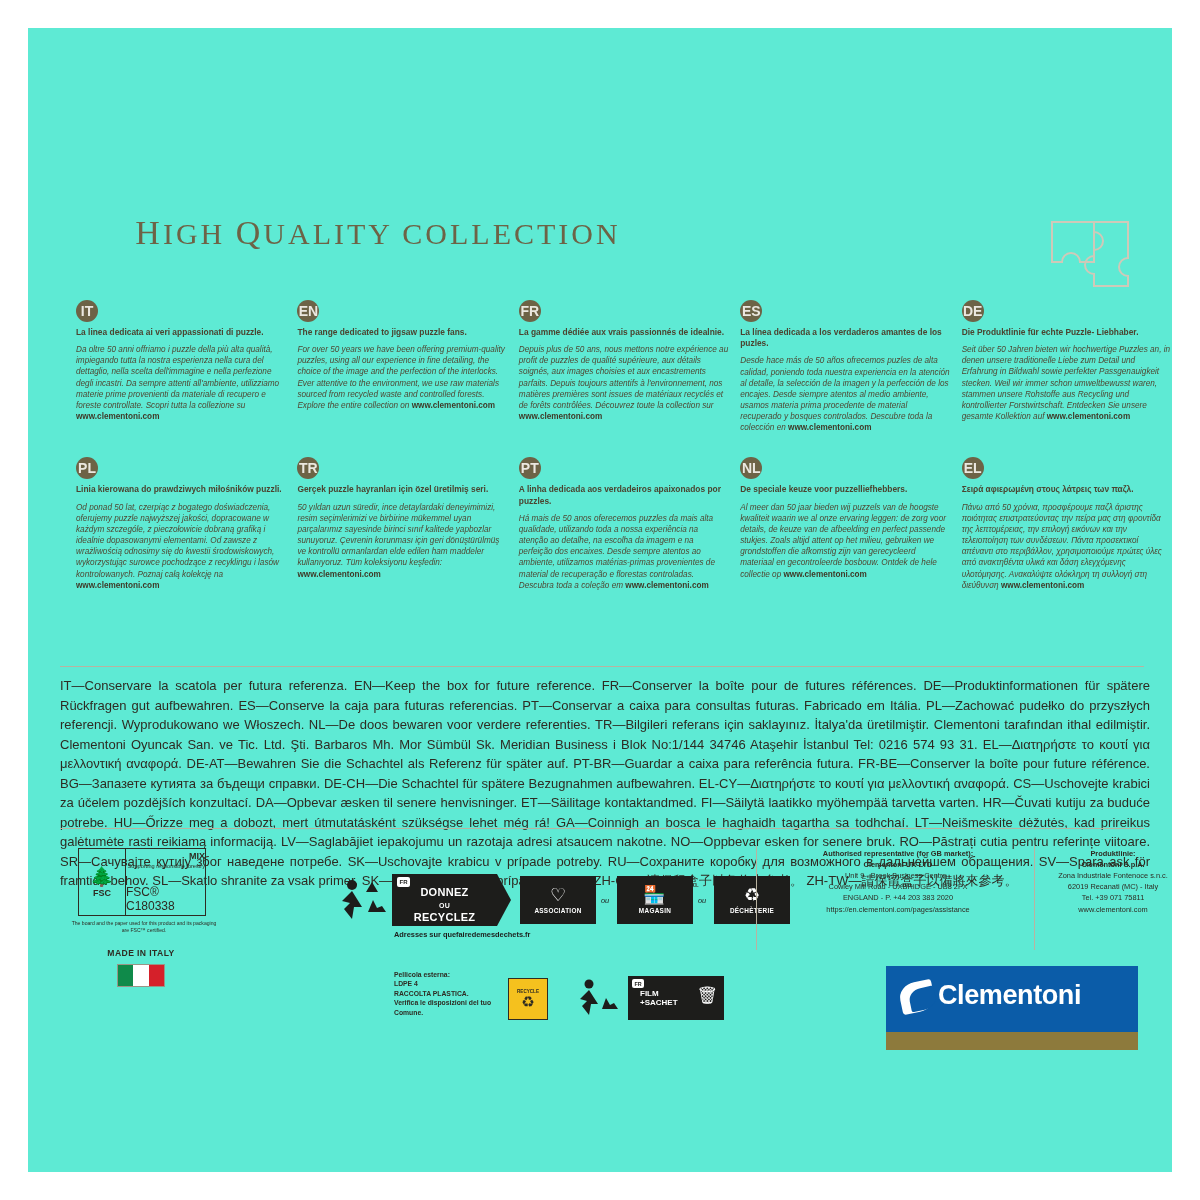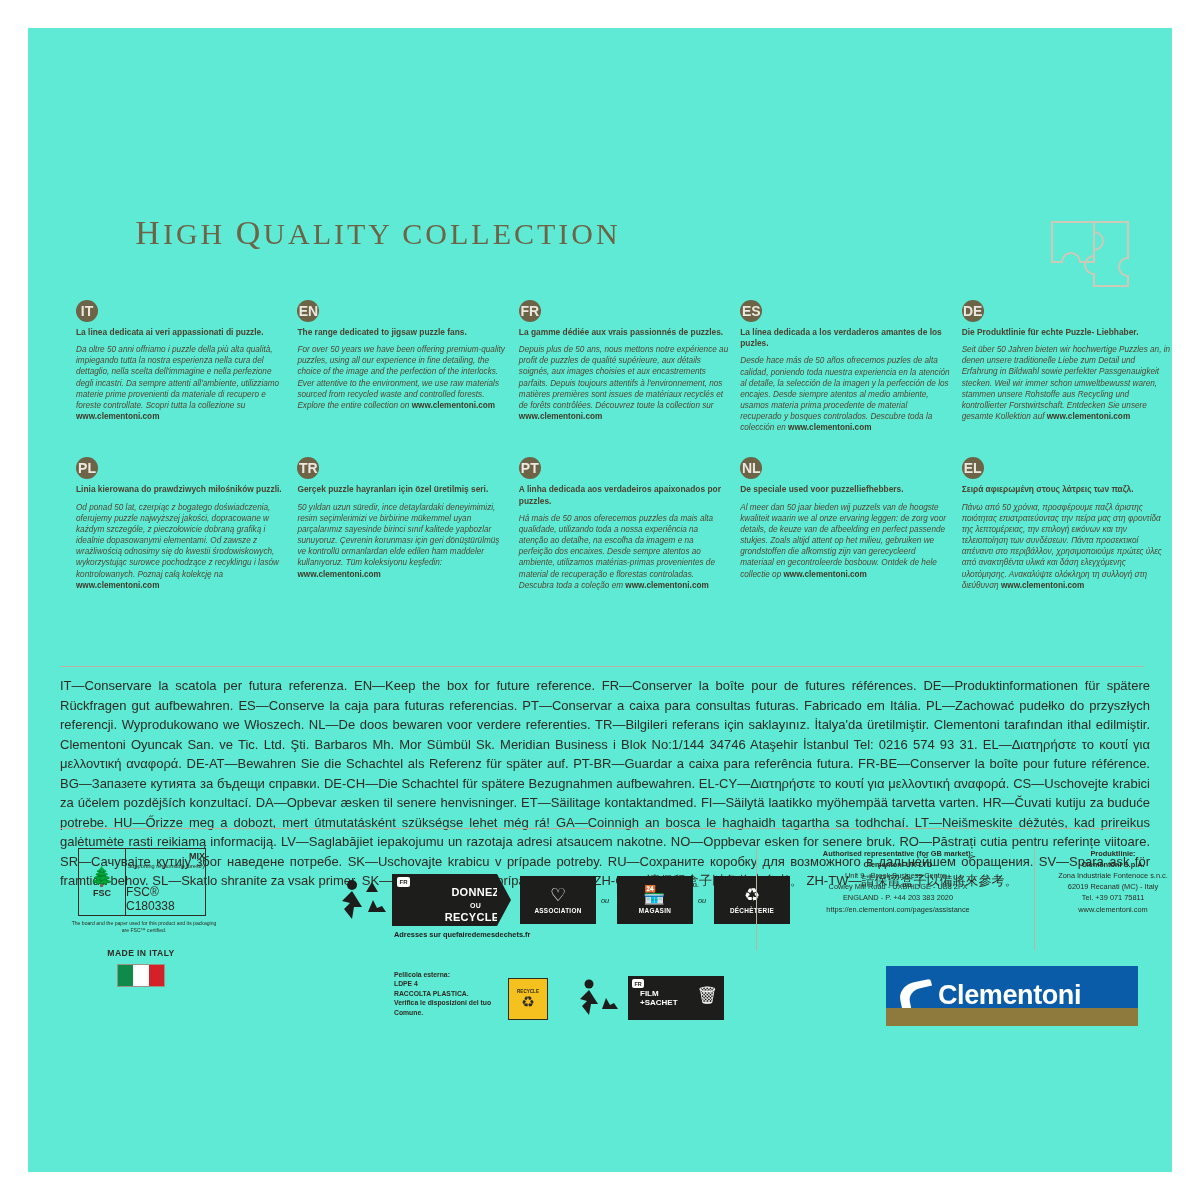--- a/index.html
+++ b/index.html
@@ -116,21 +116,21 @@
     background:#1d1d1b;color:#fff;
     clip-path:polygon(0 0,100% 0,100% 100%,0 100%);
   }
   .recy-banner .fr{
     position:absolute;left:5px;top:3px;width:13px;height:10px;border-radius:2px;
     background:#fff;color:#1d1d1b;font-size:6px;font-weight:bold;
     display:flex;align-items:center;justify-content:center;
   }
   .recy-banner .txt{
     position:absolute;left:0;top:12px;width:100%;text-align:center;
-    font-size:11px;font-weight:bold;line-height:1.12;letter-spacing:.3px;padding-left:31px;
+    font-size:11px;font-weight:bold;line-height:1.12;letter-spacing:.3px;
   }
   .arrowtip{
     position:absolute;left:469px;top:846px;width:14px;height:52px;
     background:#1d1d1b;clip-path:polygon(0 0,100% 50%,0 100%);
   }
   .optbox{
     position:absolute;top:848px;width:76px;height:48px;
     background:#1d1d1b;color:#fff;
     display:flex;flex-direction:column;align-items:center;justify-content:center;
   }
@@ -175,21 +175,21 @@
   .vline{
     position:absolute;top:818px;width:1px;height:104px;background:#b9b3a0;
   }
   .infocol{
     position:absolute;top:820px;text-align:center;
     font-size:7.4px;line-height:1.5;color:#2e2b22;
   }
   .infocol .h{font-weight:bold;}
   
   .logo{
-    position:absolute;left:858px;top:938px;width:252px;height:60px;
+    position:absolute;left:858px;top:938px;width:252px;height:84px;
     background:#0b5ca8;
   }
   .logo .gold{
     position:absolute;left:0;bottom:0;width:100%;height:18px;background:#8d7a3c;
   }
   .logo .swoosh{
     position:absolute;left:14px;top:16px;width:34px;height:30px;
     background:#ffffff;border-radius:50% 10% 50% 10%;
     transform:rotate(-12deg);
   }
@@ -227,21 +227,21 @@
           <div class="lead">La linea dedicata ai veri appassionati di puzzle.</div>
           <div class="body"><span>Da oltre 50 anni offriamo i puzzle della più alta qualità, impiegando tutta la nostra esperienza nella cura del dettaglio, nella scelta dell'immagine e nella perfezione degli incastri. Da sempre attenti all'ambiente, utilizziamo materie prime provenienti da materiale di recupero e foreste controllate. Scopri tutta la collezione su</span> <span class="site">www.clementoni.com</span></div>
         </div>
         <div class="cell">
           <div class="badge">EN</div>
           <div class="lead">The range dedicated to jigsaw puzzle fans.</div>
           <div class="body"><span>For over 50 years we have been offering premium-quality puzzles, using all our experience in fine detailing, the choice of the image and the perfection of the interlocks. Ever attentive to the environment, we use raw materials sourced from recycled waste and controlled forests. Explore the entire collection on</span> <span class="site">www.clementoni.com</span></div>
         </div>
         <div class="cell">
           <div class="badge">FR</div>
-          <div class="lead">La gamme dédiée aux vrais passionnés de puzzles.</div>
+          <div class="lead">La gamme dédiée aux vrais passionnés de idealnie.</div>
           <div class="body"><span>Depuis plus de 50 ans, nous mettons notre expérience au profit de puzzles de qualité supérieure, aux détails soignés, aux images choisies et aux encastrements parfaits. Depuis toujours attentifs à l'environnement, nos matières premières sont issues de matériaux recyclés et de forêts contrôlées. Découvrez toute la collection sur</span> <span class="site">www.clementoni.com</span></div>
         </div>
         <div class="cell">
           <div class="badge">ES</div>
           <div class="lead">La línea dedicada a los verdaderos amantes de los puzles.</div>
           <div class="body"><span>Desde hace más de 50 años ofrecemos puzles de alta calidad, poniendo toda nuestra experiencia en la atención al detalle, la selección de la imagen y la perfección de los encajes. Desde siempre atentos al medio ambiente, usamos materia prima procedente de material recuperado y bosques controlados. Descubre toda la colección en</span> <span class="site">www.clementoni.com</span></div>
         </div>
         <div class="cell">
           <div class="badge">DE</div>
           <div class="lead">Die Produktlinie für echte Puzzle- Liebhaber.</div>
@@ -260,21 +260,21 @@
           <div class="lead">Gerçek puzzle hayranları için özel üretilmiş seri.</div>
           <div class="body"><span>50 yıldan uzun süredir, ince detaylardaki deneyimimizi, resim seçimlerimizi ve birbirine mükemmel uyan parçalarımız sayesinde birinci sınıf kalitede yapbozlar sunuyoruz. Çevrenin korunması için geri dönüştürülmüş ve kontrollü ormanlardan elde edilen ham maddeler kullanıyoruz. Tüm koleksiyonu keşfedin:</span> <span class="site">www.clementoni.com</span></div>
         </div>
         <div class="cell">
           <div class="badge">PT</div>
           <div class="lead">A linha dedicada aos verdadeiros apaixonados por puzzles.</div>
           <div class="body"><span>Há mais de 50 anos oferecemos puzzles da mais alta qualidade, utilizando toda a nossa experiência na atenção ao detalhe, na escolha da imagem e na perfeição dos encaixes. Desde sempre atentos ao ambiente, utilizamos matérias-primas provenientes de material de recuperação e florestas controladas. Descubra toda a coleção em</span> <span class="site">www.clementoni.com</span></div>
         </div>
         <div class="cell">
           <div class="badge">NL</div>
-          <div class="lead">De speciale used voor puzzelliefhebbers.</div>
+          <div class="lead">De speciale keuze voor puzzelliefhebbers.</div>
           <div class="body"><span>Al meer dan 50 jaar bieden wij puzzels van de hoogste kwaliteit waarin we al onze ervaring leggen: de zorg voor details, de keuze van de afbeelding en perfect passende stukjes. Zoals altijd attent op het milieu, gebruiken we grondstoffen die afkomstig zijn van gerecycleerd materiaal en gecontroleerde bosbouw. Ontdek de hele collectie op</span> <span class="site">www.clementoni.com</span></div>
         </div>
         <div class="cell">
           <div class="badge">EL</div>
           <div class="lead">Σειρά αφιερωμένη στους λάτρεις των παζλ.</div>
           <div class="body"><span>Πάνω από 50 χρόνια, προσφέρουμε παζλ άριστης ποιότητας επιστρατεύοντας την πείρα μας στη φροντίδα της λεπτομέρειας, την επιλογή εικόνων και την τελειοποίηση των συνδέσεων. Πάντα προσεκτικοί απέναντι στο περιβάλλον, χρησιμοποιούμε πρώτες ύλες από ανακτηθέντα υλικά και δάση ελεγχόμενης υλοτόμησης. Ανακαλύψτε ολόκληρη τη συλλογή στη διεύθυνση</span> <span class="site">www.clementoni.com</span></div>
         </div>
       </div>
     </div>
 

